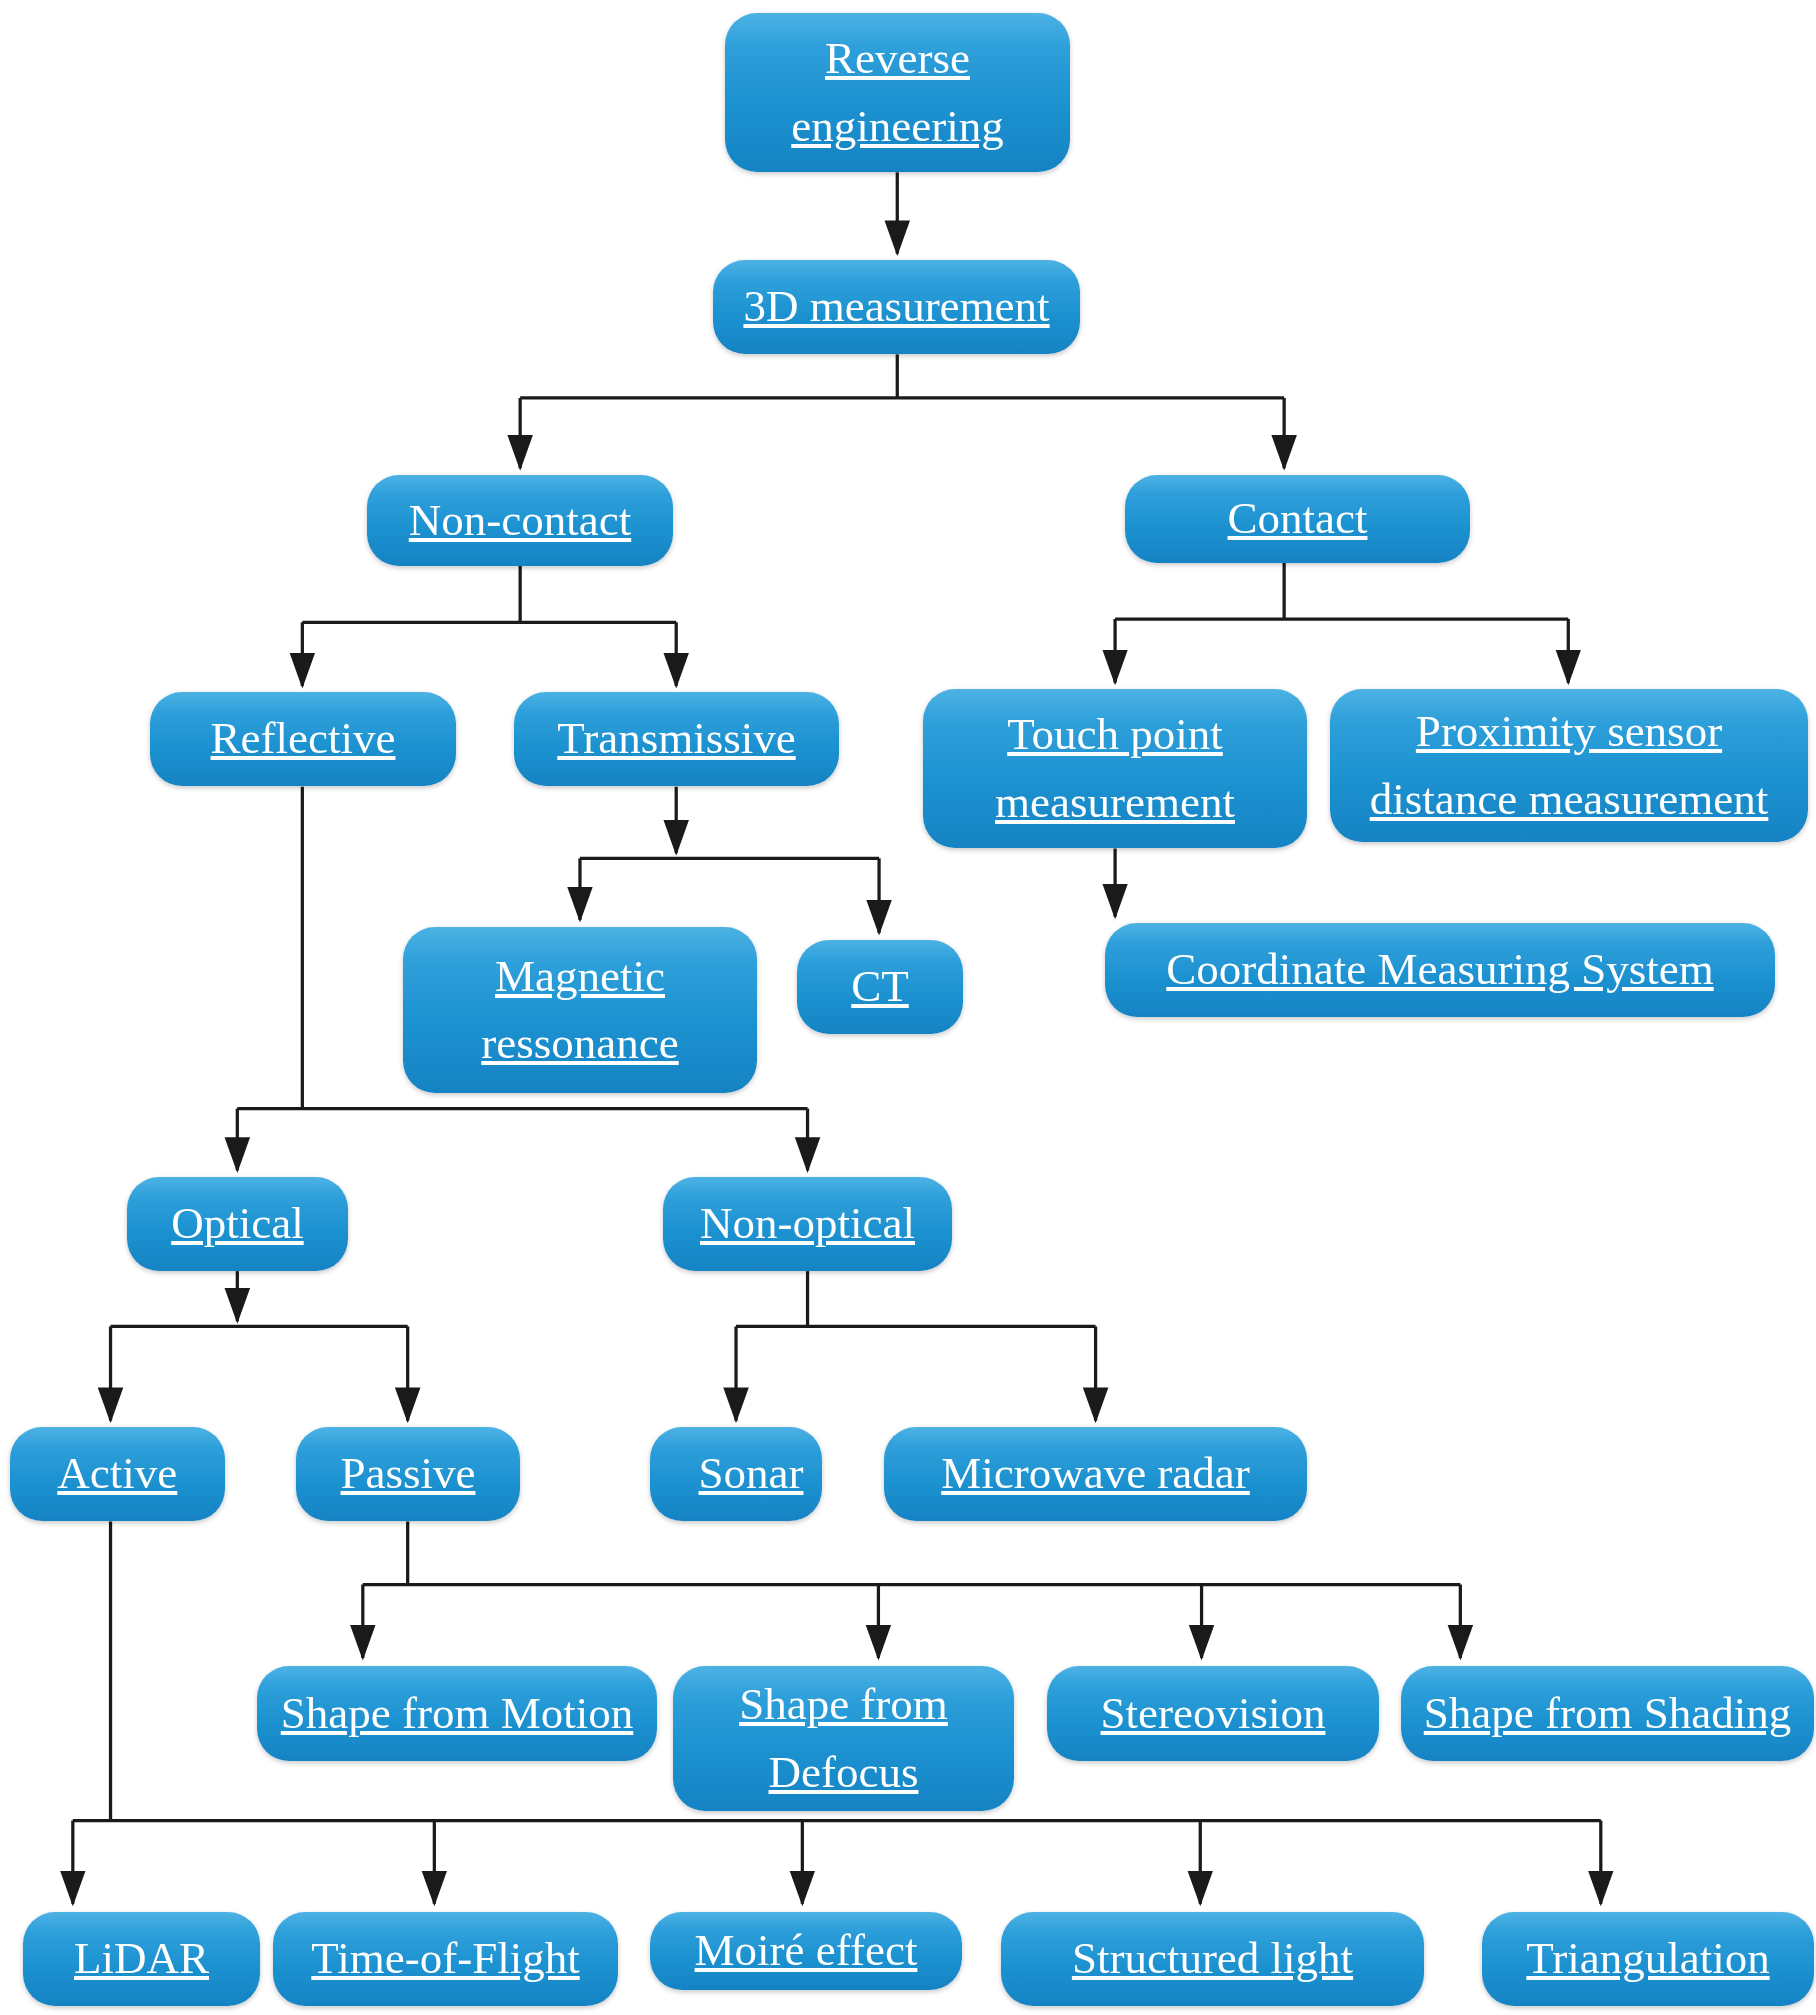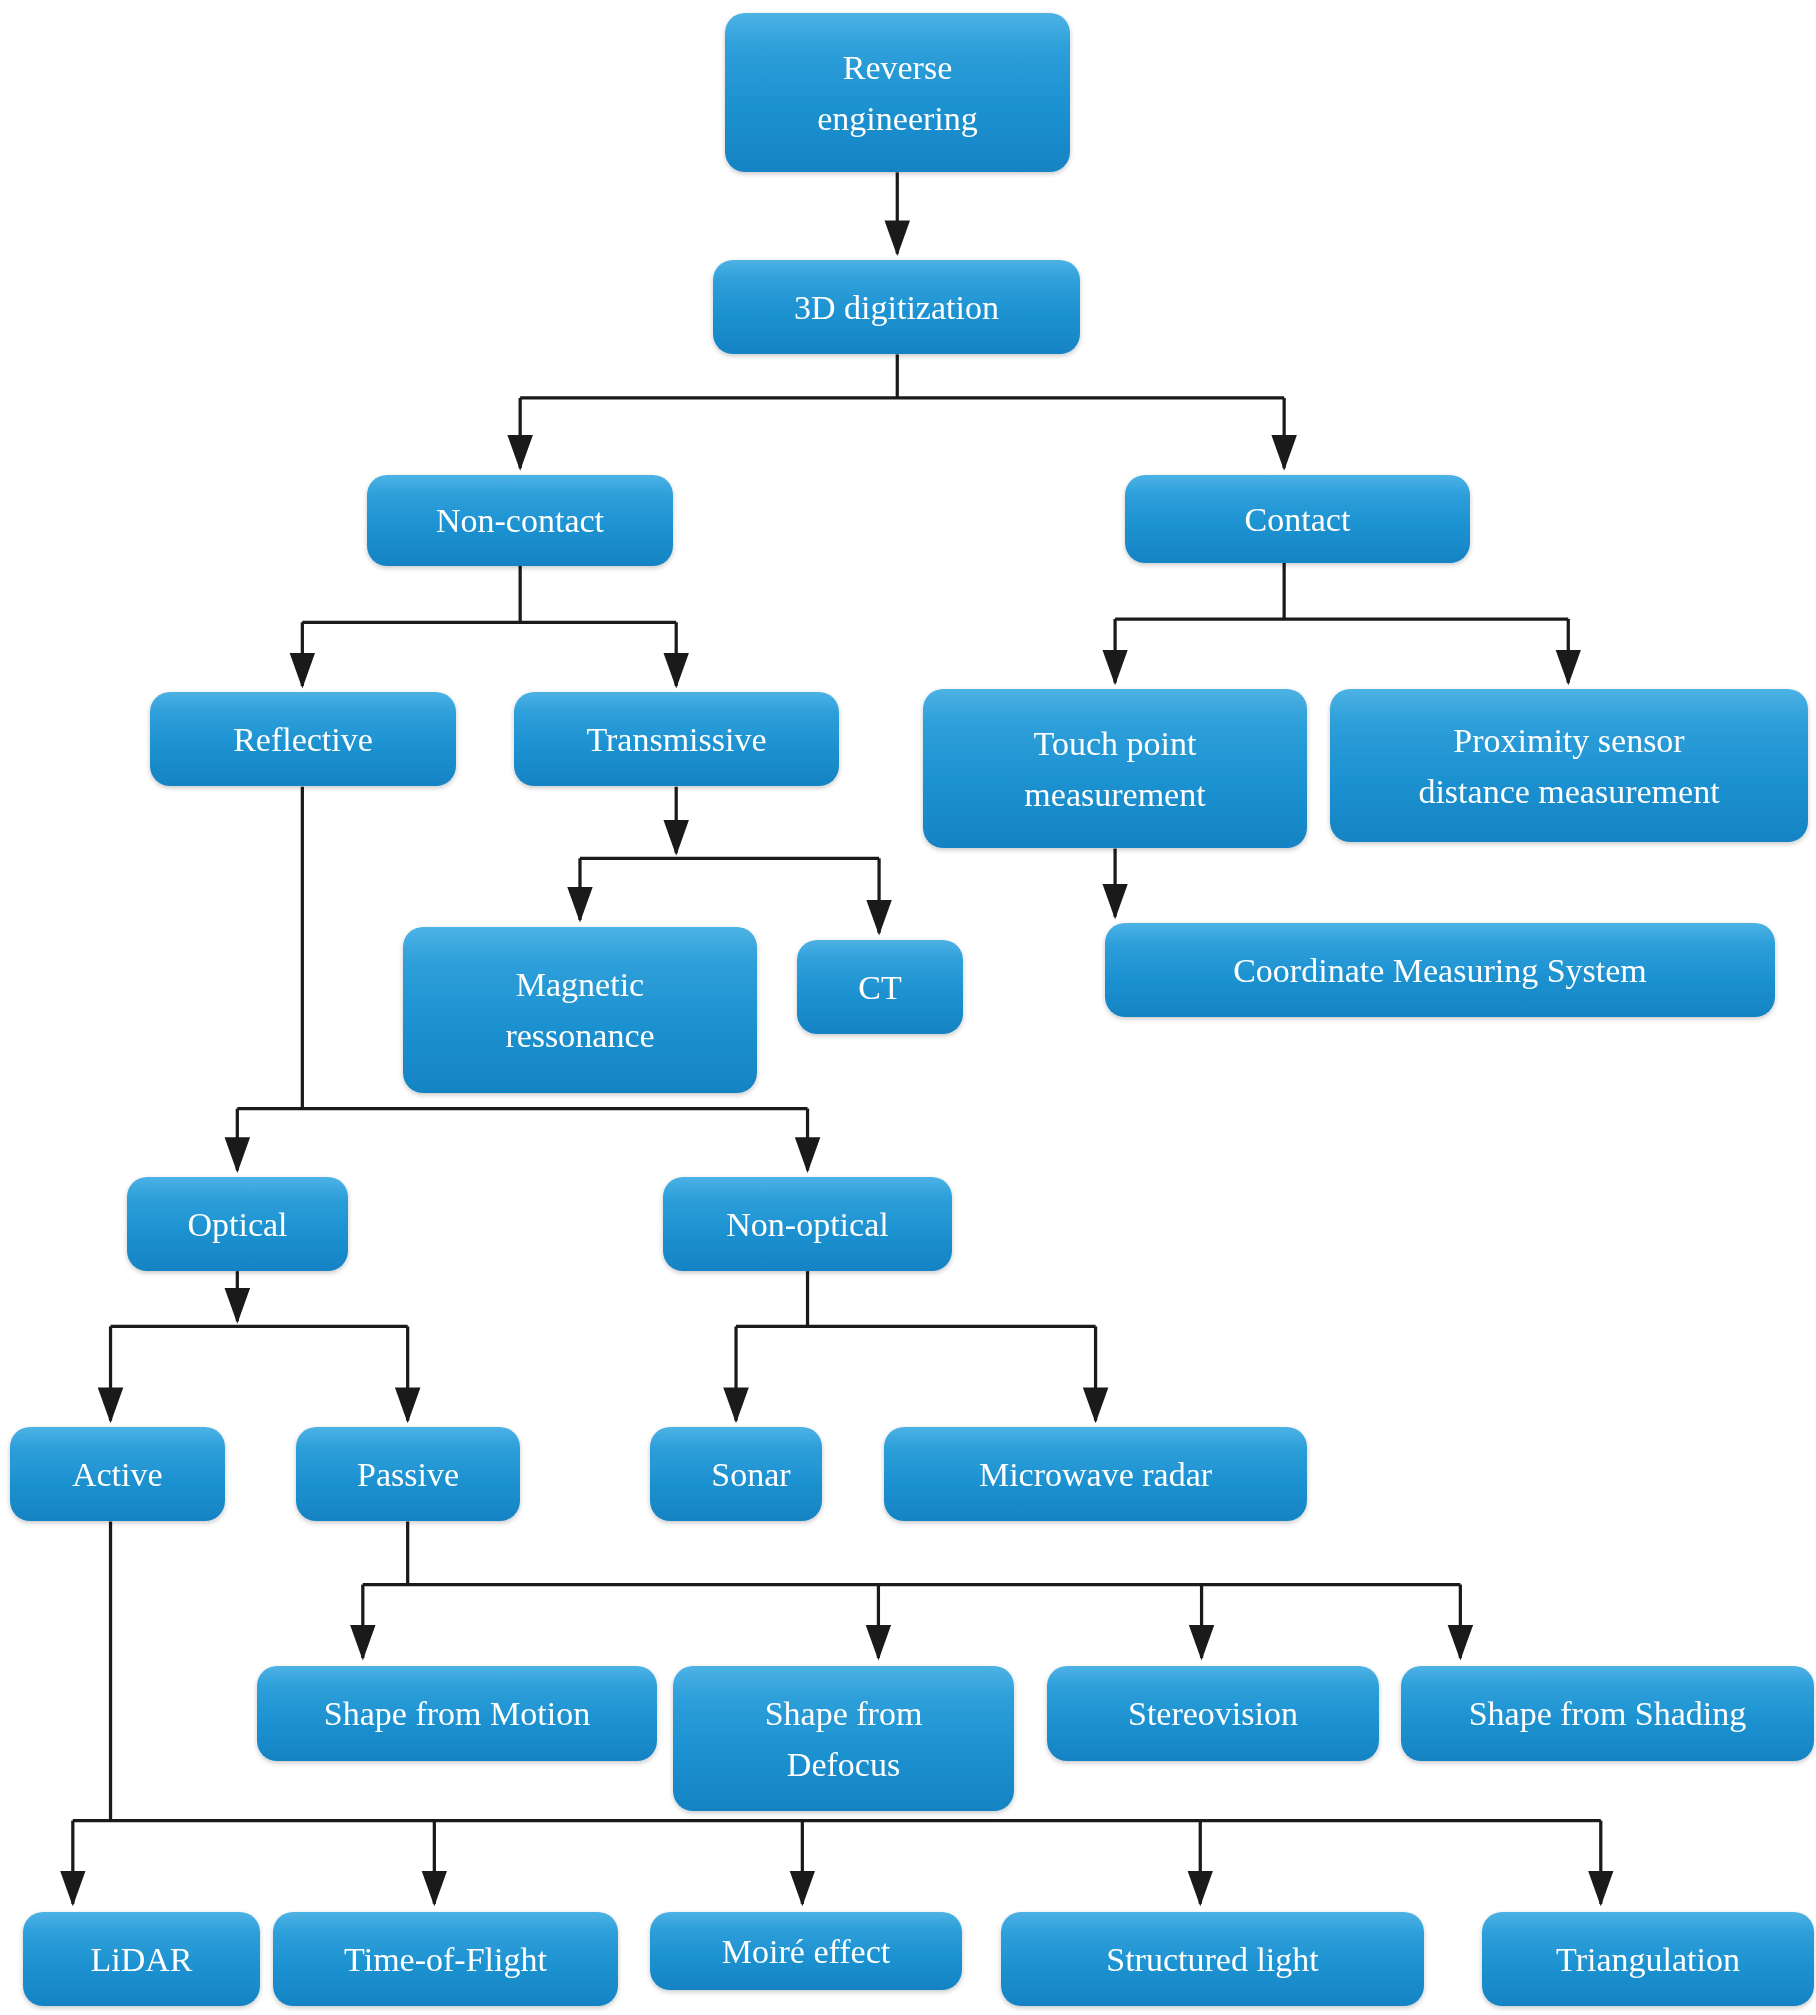--- a/index.html
+++ b/index.html
@@ -9,32 +9,33 @@
     background:#ffffff;
     font-family:"Liberation Serif","DejaVu Serif",serif;
     overflow:hidden;
   }
   #wires{position:absolute;left:0;top:0;width:100%;height:100%;}
   .node{
     position:absolute;
     display:flex;align-items:center;justify-content:center;
     text-align:center;
     color:var(--text,#ffffff);
-    font-size:34px;
+    font-size:45px;
     line-height:1.5;
     white-space:pre-line;
     background:linear-gradient(180deg,
       var(--node_top,#4db2e4) 0%,
       #2d9fda 22%,
       var(--node_mid,#1c91d0) 60%,
       var(--node_bottom,#1583c3) 100%);
-    border-radius:20px;
+    border-radius:32px;
     box-shadow:0 2px 5.2px rgba(0,0,0,0.22);
     box-sizing:border-box;
     padding:5.2px 9px;
+    text-decoration:underline;
   }
 </style>
 </head>
 <body>
 
 <div id="canvas">
 
   <svg id="wires" viewBox="0 0 2793 3099" xmlns="http://www.w3.org/2000/svg">
     <defs>
       <marker id="arrow" viewBox="0 0 14 10" refX="13" refY="5" markerWidth="11" markerHeight="8" orient="auto" markerUnits="strokeWidth">
@@ -95,21 +96,21 @@
       <path d="M 668 2800 V 2928" marker-end="url(#arrow)"></path>
       <path d="M 1234 2800 V 2928" marker-end="url(#arrow)"></path>
       <path d="M 1846 2800 V 2928" marker-end="url(#arrow)"></path>
       <path d="M 2462 2800 V 2928" marker-end="url(#arrow)"></path>
     </g>
   </svg>
 
   <div class="node" style="left:725px;top:13px;width:345px;height:159px;">Reverse
 engineering</div>
 
-  <div class="node" style="left:713px;top:260px;width:367px;height:94px;">3D digitization</div>
+  <div class="node" style="left:713px;top:260px;width:367px;height:94px;">3D measurement</div>
 
   <div class="node" style="left:367px;top:475px;width:306px;height:91px;">Non-contact</div>
 
   <div class="node" style="left:1125px;top:475px;width:345px;height:88px;text-align:right;">Contact</div>
 
   <div class="node" style="left:150px;top:692px;width:306px;height:94px;">Reflective</div>
 
   <div class="node" style="left:514px;top:692px;width:325px;height:94px;">Transmissive</div>
 
   <div class="node" style="left:923px;top:689px;width:384px;height:159px;">Touch point

